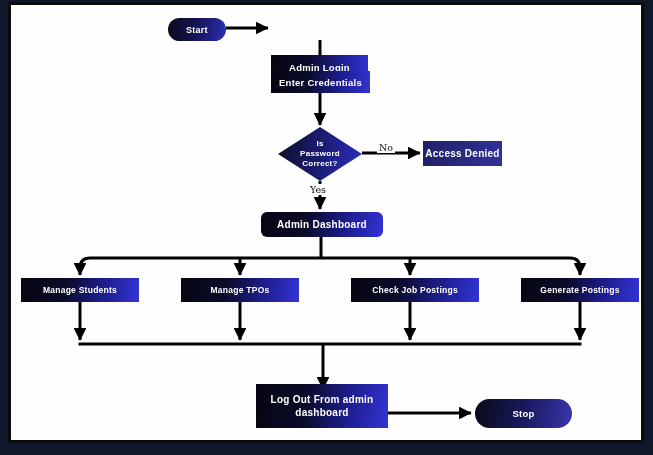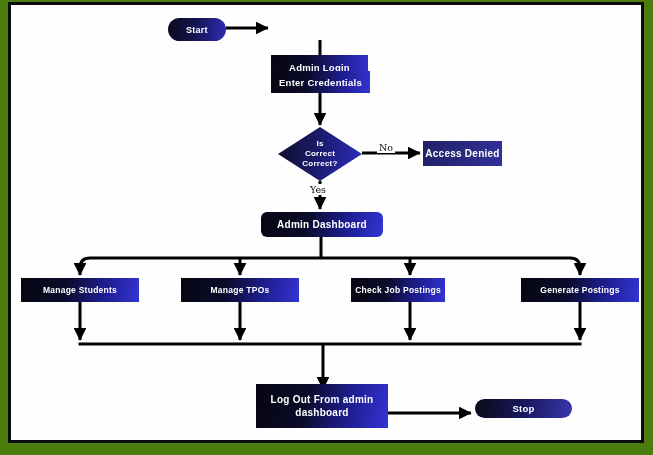--- a/index.html
+++ b/index.html
@@ -1,17 +1,17 @@
 <!DOCTYPE html>
 <html><head>
 <meta charset="utf-8">
 <style>
   html,body{margin:0;padding:0;background:#ffffff;}
   #canvas{
-    position:relative;width:653px;height:455px;background:#4d7c0f;
+    position:relative;width:653px;height:455px;background:#0f172a;
     font-family:"Liberation Sans",sans-serif;overflow:hidden;
   }
   #frame{
     position:absolute;left:8px;top:2px;width:636px;height:441px;
     border:3px solid #0b0b0b;box-sizing:border-box;background:#fefefe;
   }
   #edges{position:absolute;left:0;top:0;width:653px;height:455px;}
   .node{
     position:absolute;display:flex;align-items:center;justify-content:center;
     color:#ffffff;font-weight:bold;text-align:center;letter-spacing:.25px;
@@ -68,37 +68,37 @@
   </svg>
 
   <div class="node terminator fs9" style="left:168px;top:18px;width:58px;height:23px;">Start</div>
 
   <div class="node fs95" style="left:271px;top:15px;width:97px;height:25px;margin-top:40px;">Admin Login</div>
 
   <div class="node fs95" style="left:271px;top:71px;width:99px;height:22px;text-align:right;">Enter Credentials</div>
 
   <div class="node diamond" style="left:278px;top:127px;width:84px;height:54px;">
     <span>Is</span>
-    <span>Correct</span>
+    <span>Password</span>
     <span>Correct?</span>
   </div>
 
   <div class="edge-label" style="left:377px;top:142px;">No</div>
 
   <div class="edge-label" style="left:308px;top:184px;">Yes</div>
 
   <div class="node denied fs8" style="left:423px;top:141px;width:79px;height:25px;">Access Denied</div>
 
   <div class="node fs10" style="left:261px;top:212px;width:122px;height:25px;border-radius:6px;">Admin Dashboard</div>
 
   <div class="node fs85" style="left:181px;top:278px;width:118px;height:24px;">Manage TPOs</div>
 
   <div class="node fs85" style="left:21px;top:278px;width:118px;height:24px;">Manage Students</div>
 
-  <div class="node fs85" style="left:351px;top:278px;width:94px;height:24px;">Check Job Postings</div>
+  <div class="node fs85" style="left:351px;top:278px;width:128px;height:24px;">Check Job Postings</div>
 
   <div class="node fs85" style="left:521px;top:278px;width:118px;height:24px;">Generate Postings</div>
 
   <div class="node fs10" style="left:256px;top:384px;width:132px;height:44px;padding:0 8px;line-height:1.3;">Log Out From admin dashboard</div>
 
-  <div class="node terminator stop-grad fs95" style="left:475px;top:399px;width:97px;height:19px;border-radius:15px;">Stop</div>
+  <div class="node terminator stop-grad fs95" style="left:475px;top:399px;width:97px;height:29px;border-radius:15px;">Stop</div>
 
 </div>
 
 </body></html>

